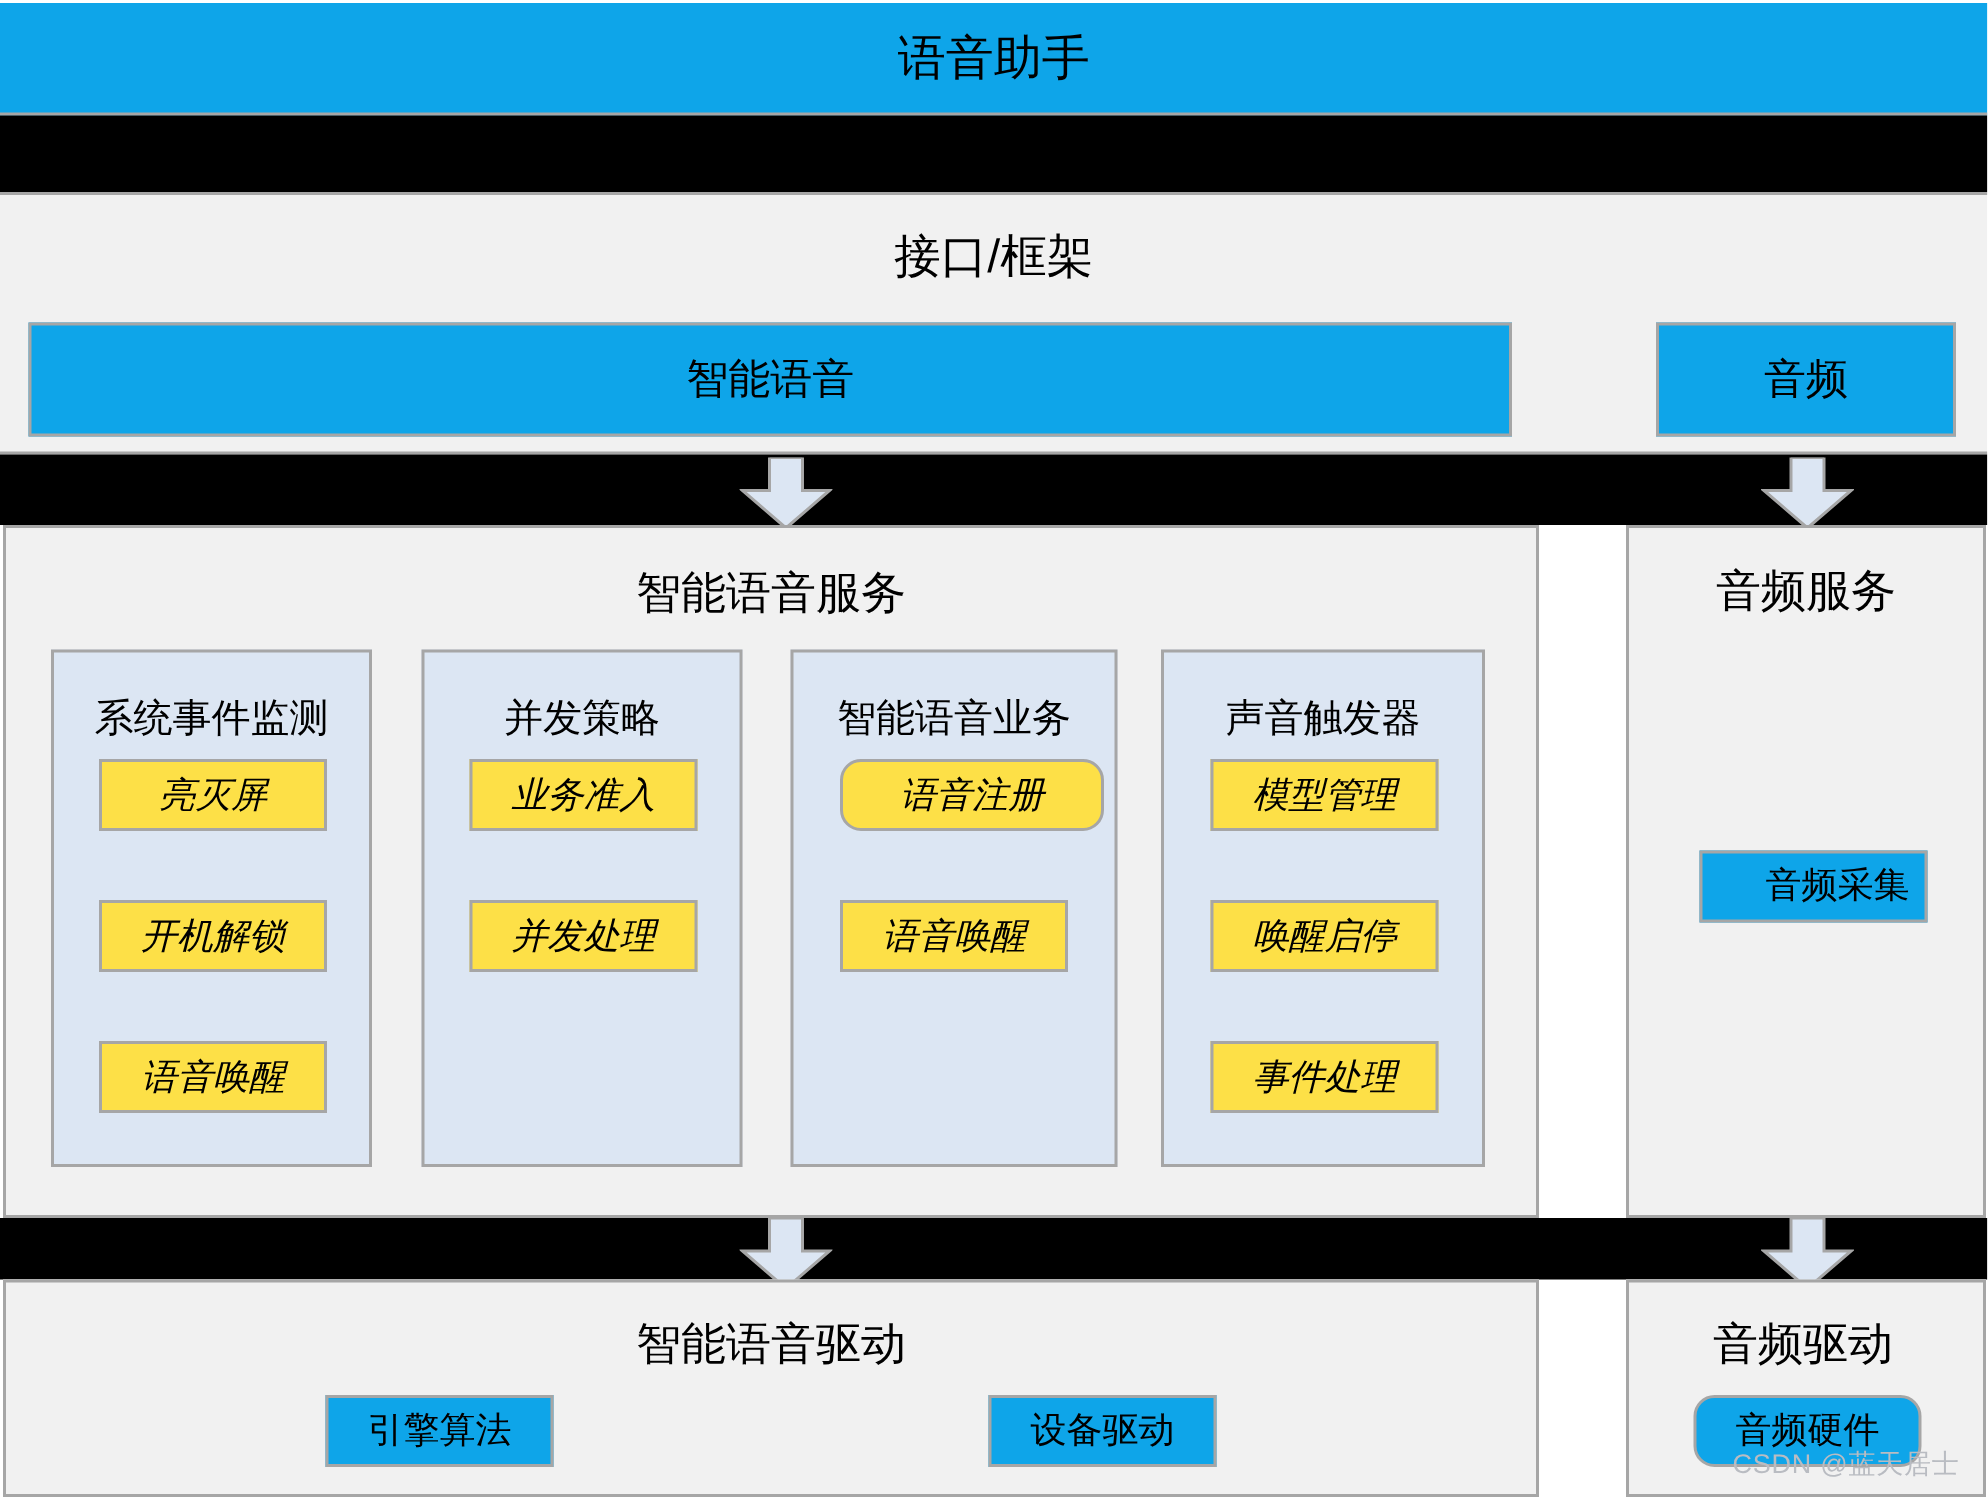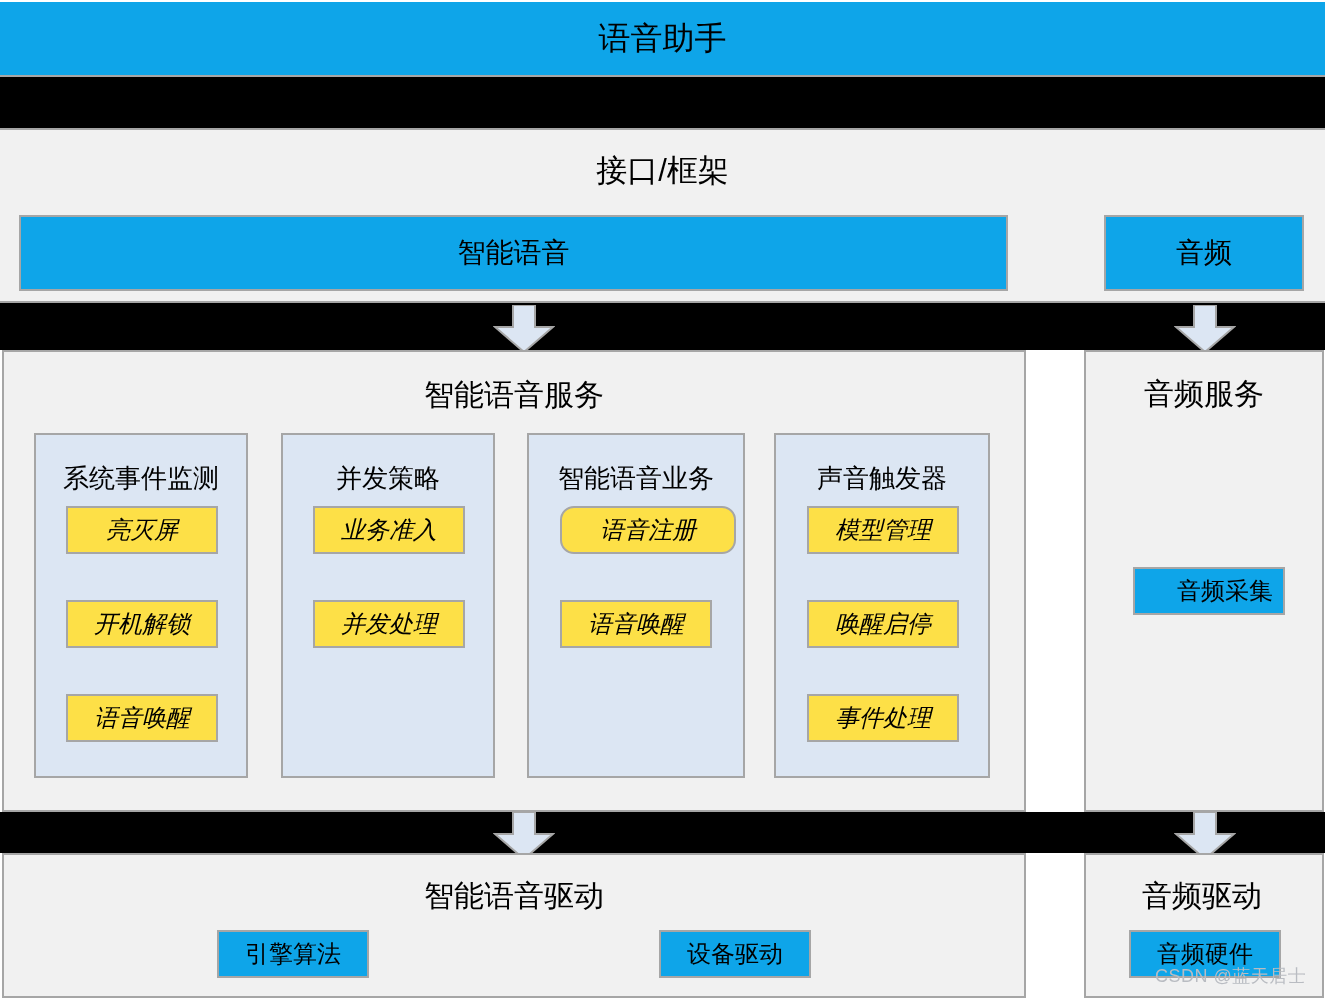--- a/index.html
+++ b/index.html
@@ -205,20 +205,21 @@
     left: 1084px;
     top: 876px;
     width: 236px;
   }
   #audio-hw-box {
     left: 1129px;
     top: 930px;
     width: 152px;
     height: 48px;
     font-size: 24px;
+    border-radius: 14px;
   }
 
   
   .arrow {
     position: absolute;
     width: 62px;
     height: 48px;
   }
   #arrow-voice-top  { left: 493px;  top: 305px; }
   #arrow-audio-top  { left: 1174px; top: 305px; }

